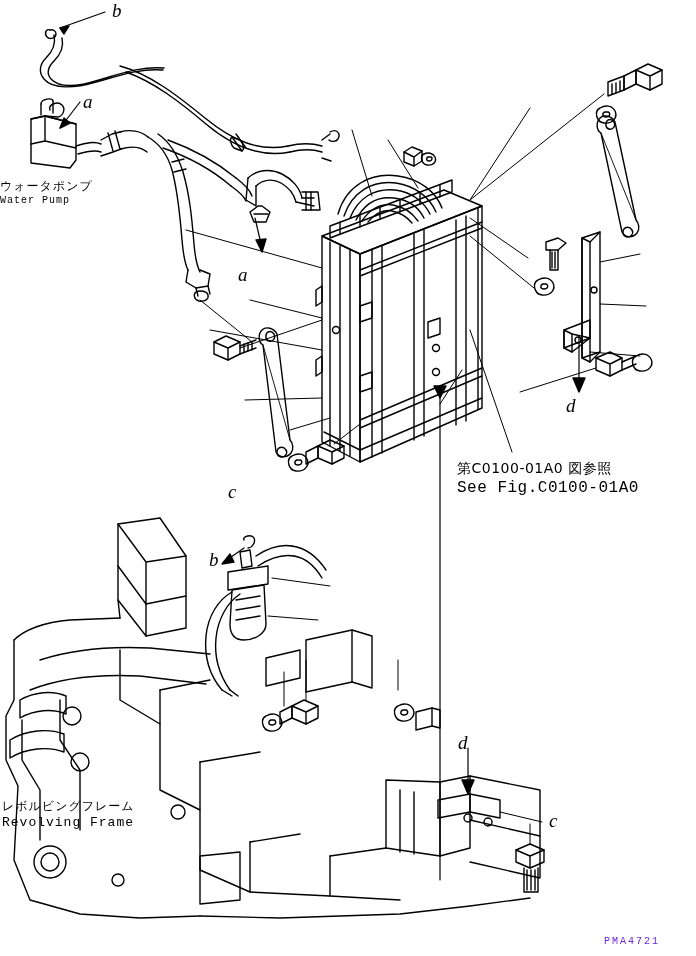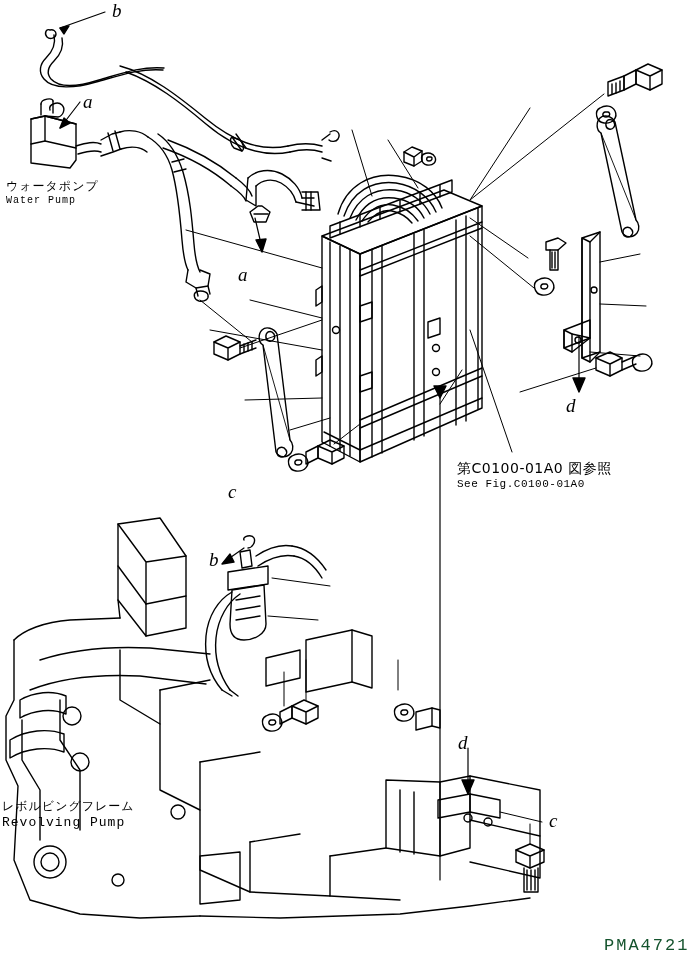--- a/index.html
+++ b/index.html
@@ -23,23 +23,23 @@
     font-family:"Liberation Mono", monospace;
     color:#000;
     white-space:pre;
     line-height:1.25;
     font-size:11px;
     letter-spacing:0px;
   }
   .partno{
     position:absolute;
     font-family:"Liberation Mono", monospace;
-    font-size:17px;
+    font-size:10px;
     letter-spacing:2px;
-    color:#14532d;
+    color:#6d28d9;
     white-space:pre;
   }
   .jp{
     font-family:"DejaVu Sans", sans-serif;
     font-size:12px;
   }
   .big-italic{
     font-family:"Liberation Serif", serif;
     font-style:italic;
     font-size:19px;
@@ -396,30 +396,30 @@
 
   <div class="lbl big-italic" style="left:112px;top:0px;">b</div>
   <div class="lbl big-italic" style="left:83px;top:91px;">a</div>
   <div class="lbl big-italic" style="left:238px;top:264px;">a</div>
   <div class="lbl big-italic" style="left:228px;top:481px;">c</div>
   <div class="lbl big-italic" style="left:566px;top:395px;">d</div>
   <div class="lbl big-italic" style="left:209px;top:549px;">b</div>
   <div class="lbl big-italic" style="left:458px;top:732px;">d</div>
   <div class="lbl big-italic" style="left:549px;top:810px;">c</div>
 
-  <div style="position:absolute;left:6px;top:178px;">
+  <div style="position:absolute;left:0;top:178px;">
     <div class="jp" style="letter-spacing:1px;">ウォータポンプ</div>
     <div class="cap" style="position:static;font-size:10px;letter-spacing:1px;">Water Pump</div>
   </div>
 
   <div style="position:absolute;left:2px;top:798px;">
     <div class="jp" style="letter-spacing:1px;">レボルビングフレーム</div>
-    <div class="cap" style="position:static;font-size:13px;letter-spacing:1px;">Revolving Pump</div>
+    <div class="cap" style="position:static;font-size:13px;letter-spacing:1px;">Revolving Frame</div>
   </div>
 
   <div style="position:absolute;left:457px;top:460px;">
     <div class="jp" style="font-size:14px;letter-spacing:0.5px;">第C0100-01A0 図参照</div>
-    <div class="cap" style="position:static;font-size:11px;letter-spacing:0.5px;">See Fig.C0100-01A0</div>
+    <div class="cap" style="position:static;font-size:16px;letter-spacing:0.5px;">See Fig.C0100-01A0</div>
   </div>
 
   <div class="partno" style="left:604px;top:936px;">PMA4721</div>
 
 </div>
 
 </body></html>

